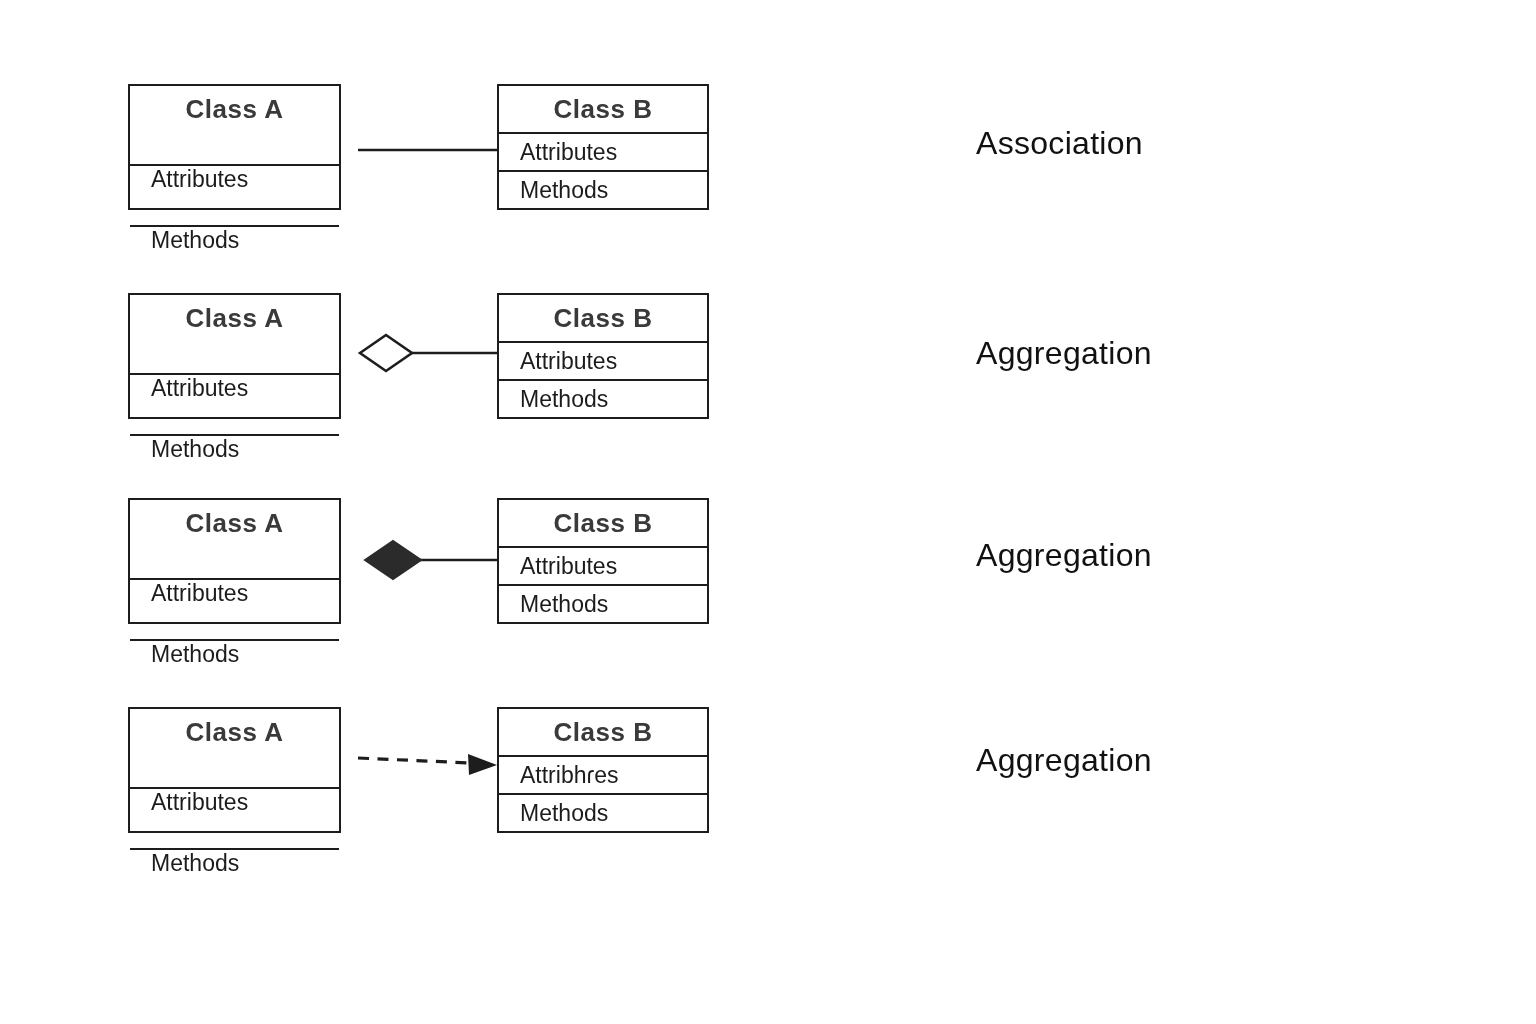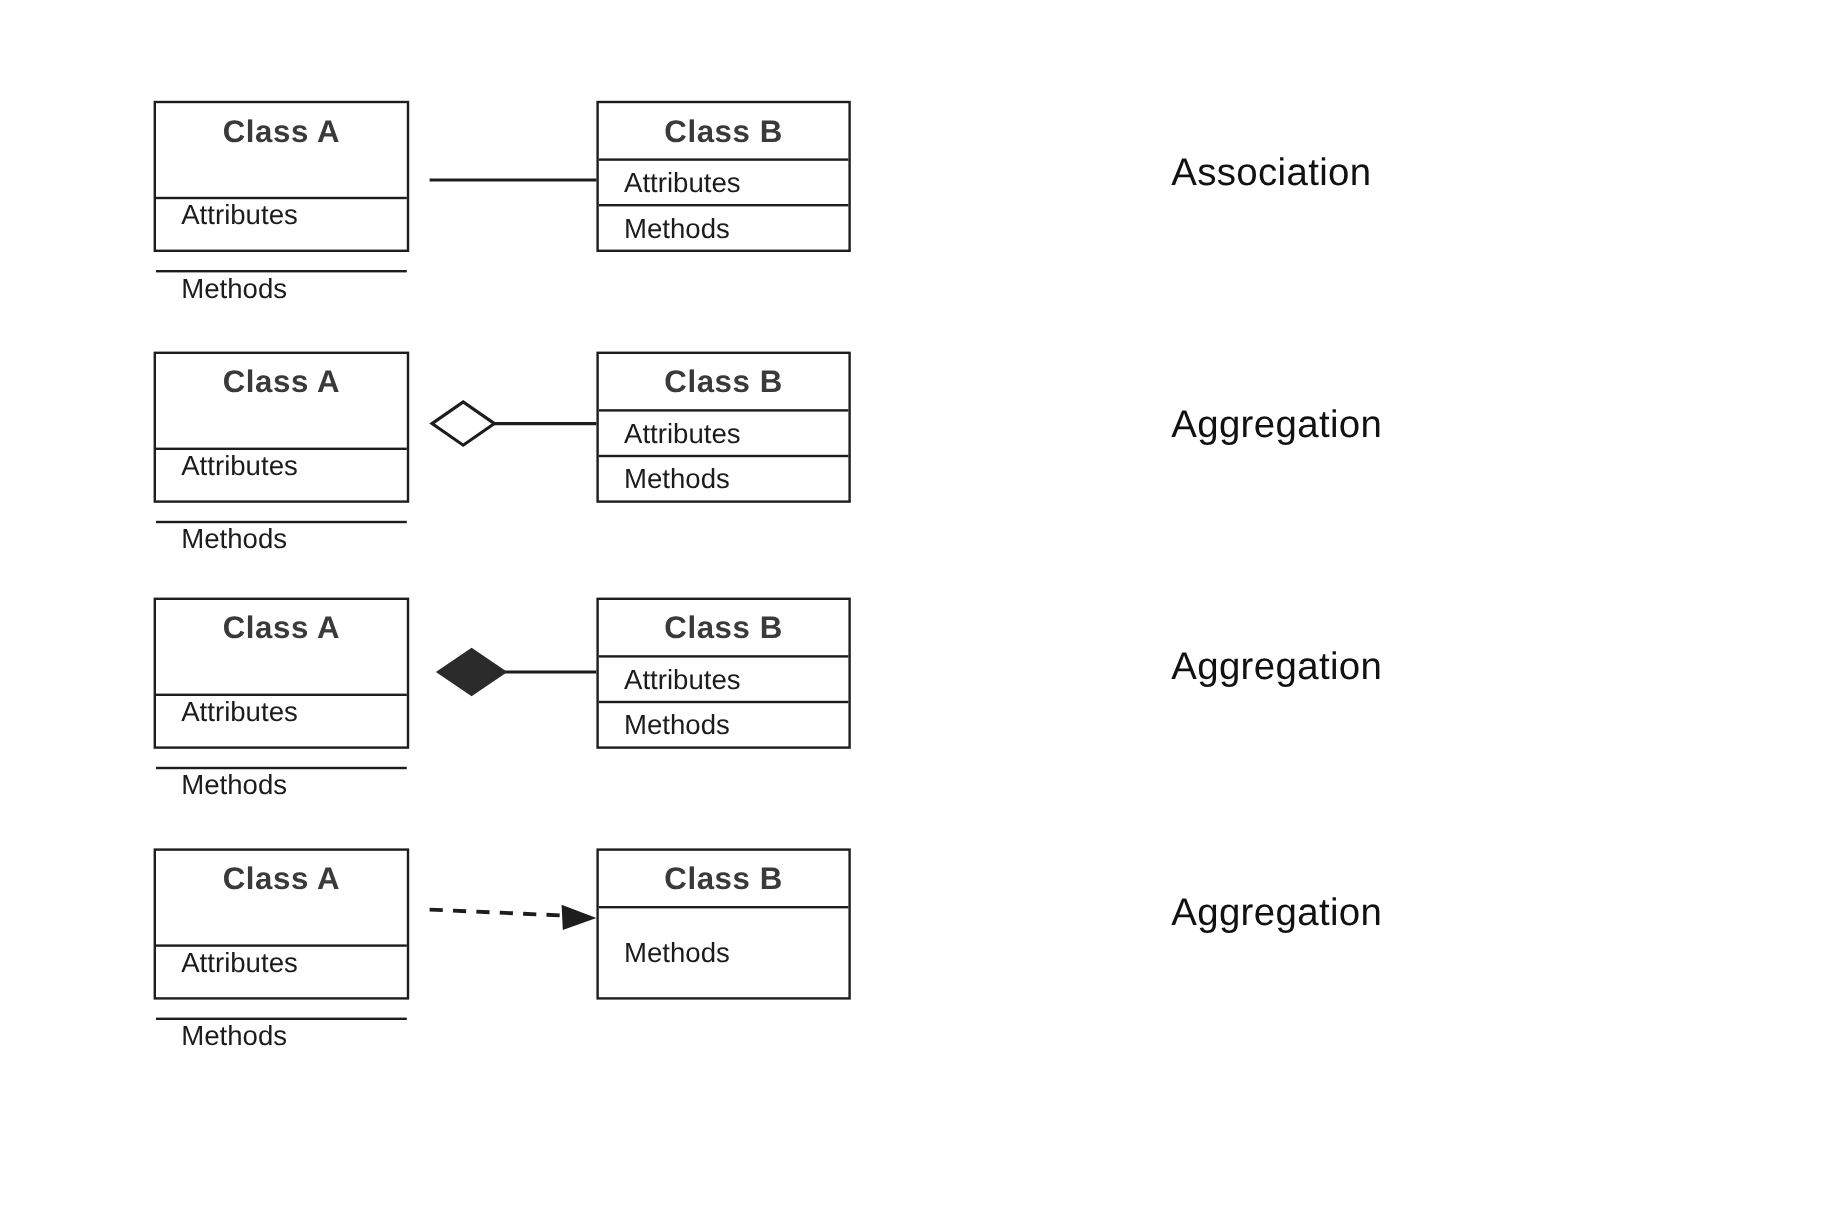--- a/index.html
+++ b/index.html
@@ -107,18 +107,19 @@
       <div class="uml-title">Class A</div>
       <div class="uml-cell">Attributes</div>
       <div class="uml-cell">Methods</div>
     </div>
     <svg class="connector" style="top:40px" width="142" height="36" viewBox="0 0 142 36">
       <line x1="1" y1="11" x2="114" y2="16" stroke="currentColor" stroke-width="3.2" stroke-dasharray="11 8.5"></line>
       <polygon points="140,18 111,7 112,28" fill="currentColor"></polygon>
     </svg>
     <div class="uml-class right-box">
       <div class="uml-title">Class B</div>
+      <div class="uml-cell">Attribhɾes</div>
       <div class="uml-cell">Methods</div>
     </div>
     <div class="rel-label" style="top:32px">Aggregation</div>
   </div>
 
 </div>
 
 </body></html>

